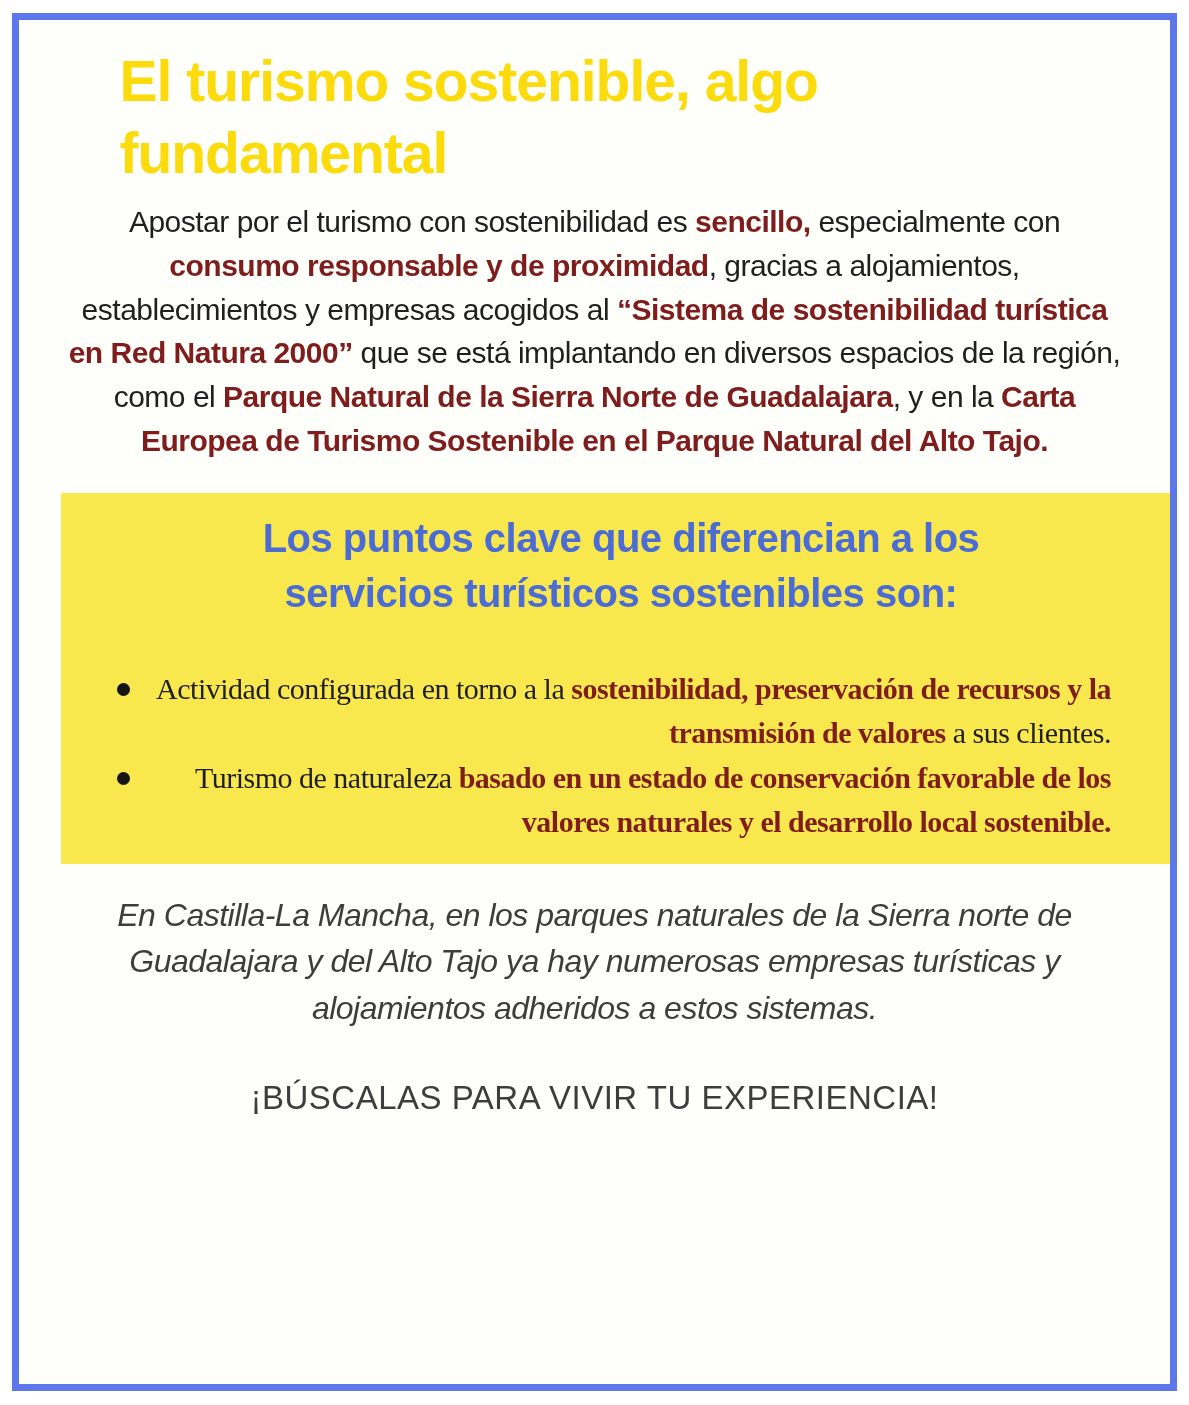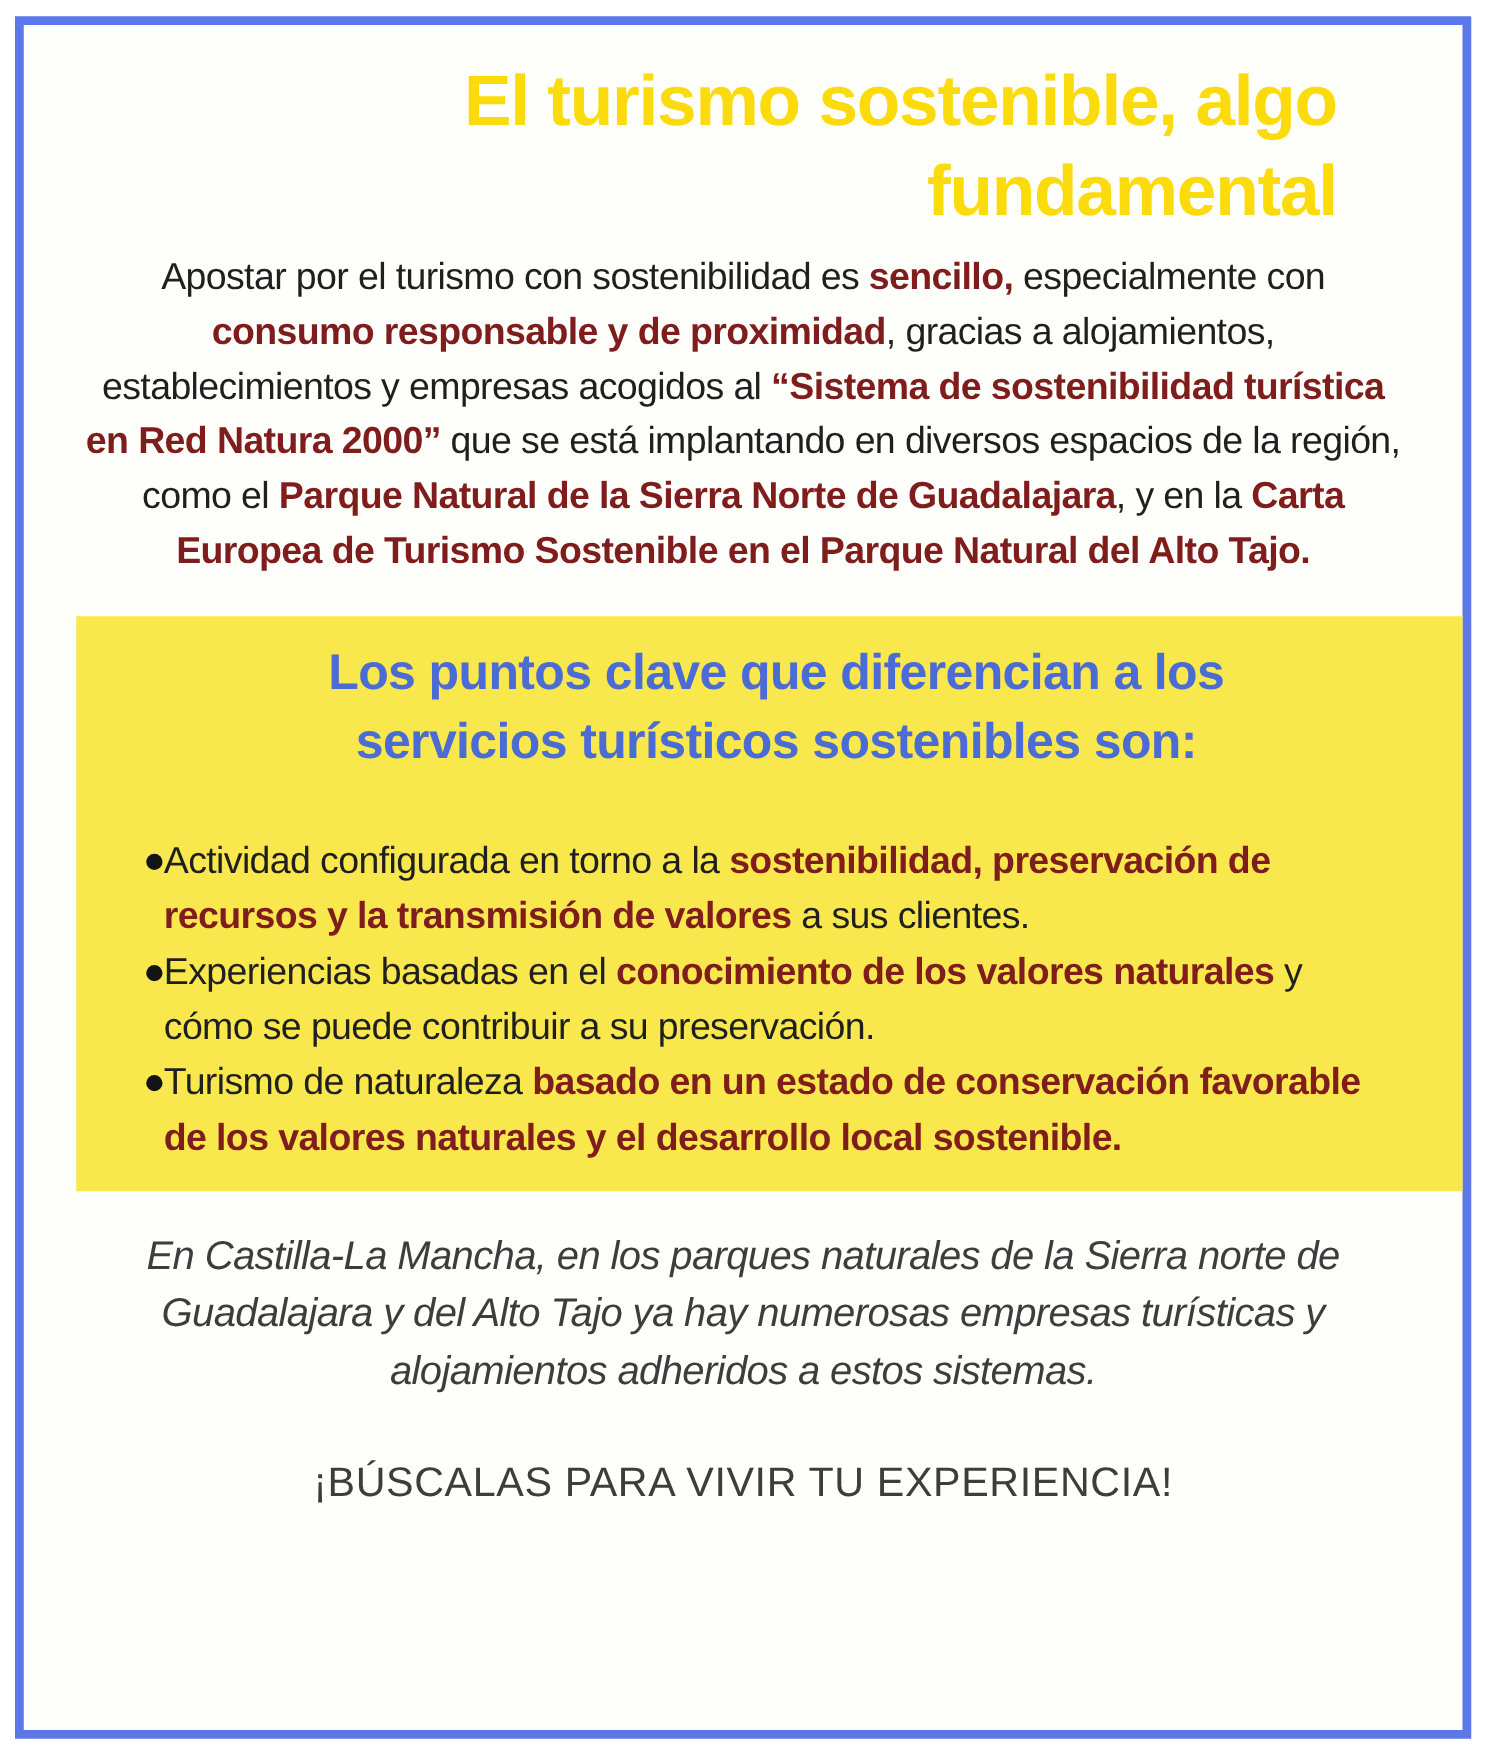--- a/index.html
+++ b/index.html
@@ -25,21 +25,21 @@
     box-sizing:border-box;
     width:100%;height:100%;
     border:7px solid var(--border-blue);
     background:var(--page-bg);
     padding:26px 42px 0 42px;
     overflow:hidden;
   }
   .title{
     margin:0 auto;
     max-width:950px;
-    text-align:right;
+    text-align:left;
     color:var(--title-yellow);
     font-size:57px;
     font-weight:700;
     line-height:1.26;
     letter-spacing:-1px;
   }
   .intro{
     margin:10px auto 0 auto;
     max-width:1062px;
     text-align:center;
@@ -66,25 +66,26 @@
     line-height:1.37;
     letter-spacing:-0.5px;
   }
   .key-list{
     list-style:none;
     margin:46px 0 0 0;
     padding:0;
   }
   .key-list li{
     position:relative;
-    text-align:left;
+    text-align:right;
     font-size:30px;
     line-height:1.48;
     letter-spacing:-0.5px;
     padding:0 30px;
+    font-family:Liberation Serif, serif;
   }
   .dot{
     position:absolute;
     left:16px;top:16px;
     width:13px;height:13px;
     border-radius:50%;
     background:#141414;
     display:inline-block;
   }
   .closing{
@@ -119,24 +120,20 @@
   <section class="key-box">
     <h2 class="key-heading">Los puntos clave que diferencian a los servicios turísticos sostenibles son:</h2>
 
     <ul class="key-list">
       <li>
         <span class="dot"></span>
         <span>Actividad configurada en torno a la <b>sostenibilidad, preservación de recursos y la transmisión de valores</b> a sus clientes.</span>
       </li>
       <li>
         <span class="dot"></span>
-        <span>Experiencias basadas en el <b>conocimiento de los valores naturales</b> y cómo se puede contribuir a su preservación.</span>
-      </li>
-      <li>
-        <span class="dot"></span>
         <span>Turismo de naturaleza <b>basado en un estado de conservación favorable de los valores naturales y el desarrollo local sostenible.</b></span>
       </li>
     </ul>
   </section>
 
   <p class="closing">En Castilla-La Mancha, en los parques naturales de la Sierra norte de Guadalajara y del Alto Tajo ya hay numerosas empresas turísticas y alojamientos adheridos a estos sistemas.</p>
 
   <p class="cta">¡BÚSCALAS PARA VIVIR TU EXPERIENCIA!</p>
 
 </div>

